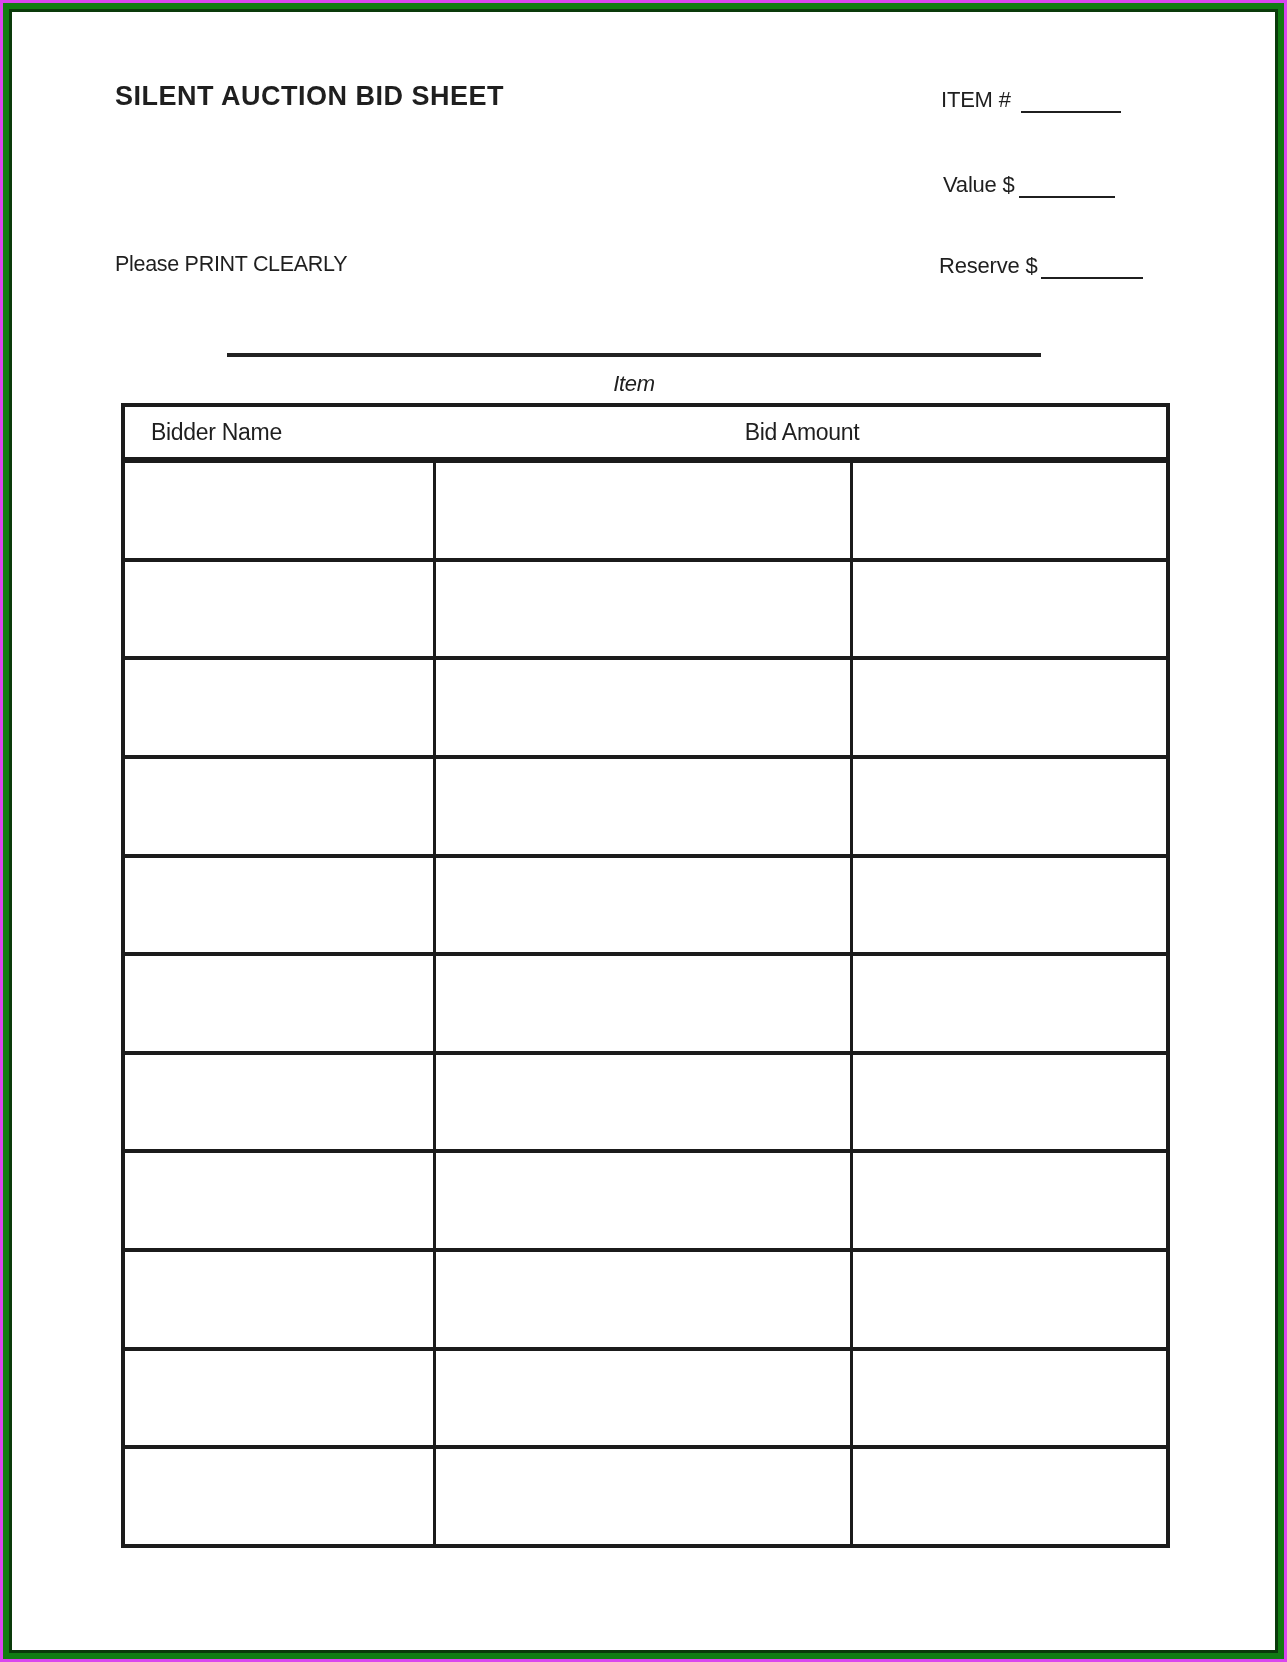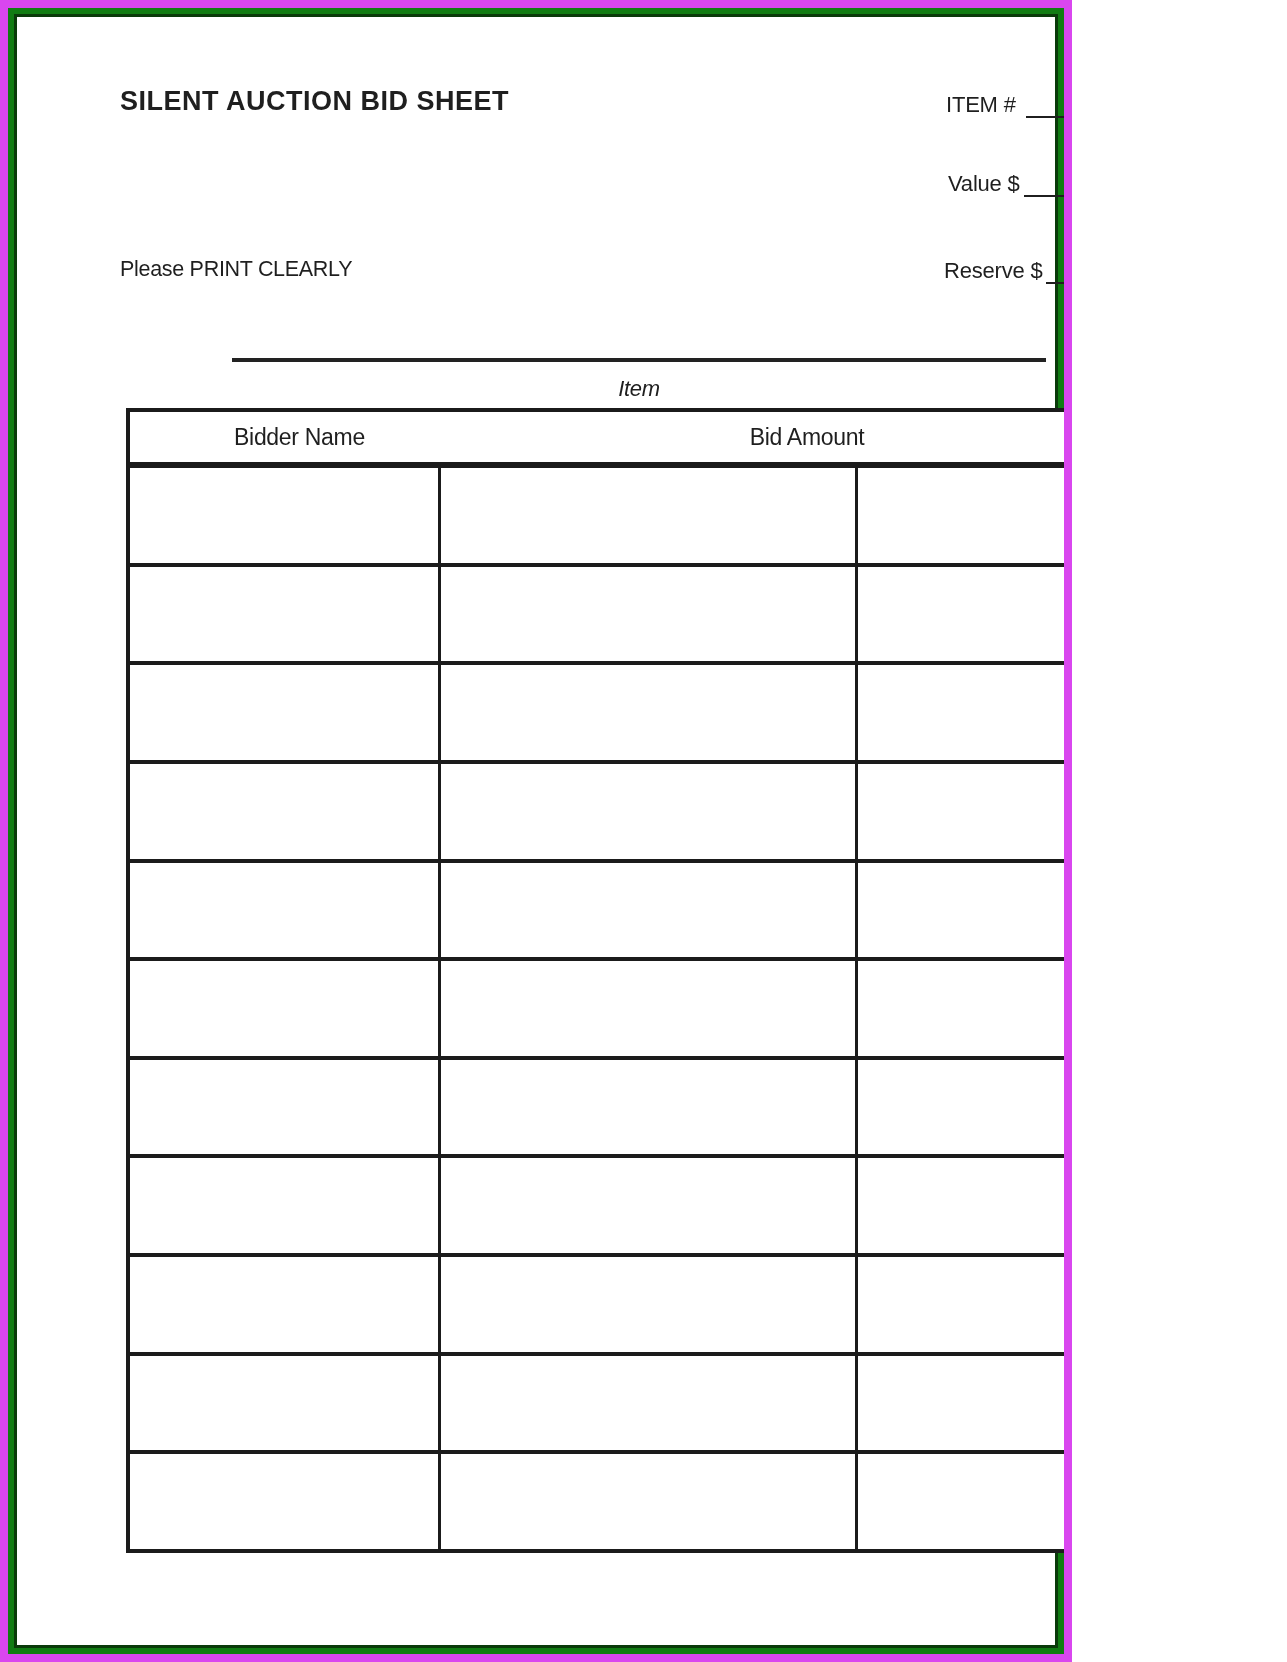--- a/index.html
+++ b/index.html
@@ -3,45 +3,45 @@
 <meta charset="utf-8">
 <style>
   * { margin: 0; padding: 0; box-sizing: border-box; }
   html, body { background: #ffffff; }
   body {
     font-family: "Liberation Sans", "DejaVu Sans", sans-serif;
     color: #1f1f1f;
   }
   .page {
     position: relative;
-    width: 1072px;
+    width: 1287px;
     height: 1662px;
     background: #ffffff;
-    border: 8px solid #d946ef;
+    border: 3px solid #d946ef;
     box-shadow: inset 0 0 0 6px #117c13, inset 0 0 0 9px #0a3a0a;
     overflow: hidden;
   }
 
   
   .doc-title {
     position: absolute;
     left: 112px; top: 78px;
     font-size: 27px;
     font-weight: bold;
     letter-spacing: 0.5px;
     white-space: nowrap;
   }
   .field-group {
     position: absolute;
     font-size: 22px;
     letter-spacing: -0.2px;
     white-space: nowrap;
   }
   .fg-item    { left: 938px; top: 84px;  }
-  .fg-value   { left: 940px; top: 163px; }
+  .fg-value   { left: 940px; top: 169px; }
   .fg-reserve { left: 936px; top: 250px; }
   .blank {
     display: inline-block;
     border-bottom: 2px solid #1f1f1f;
     height: 24px;
     vertical-align: bottom;
     margin-left: 4px;
   }
   .blank-item    { width: 100px; }
   .blank-value   { width: 96px;  }
@@ -97,21 +97,21 @@
     background: #ffffff;
   }
   .bid-table-header {
     flex: 0 0 56px;
     display: flex;
     align-items: center;
     border-bottom: 6px solid #1b1b1b;
     font-size: 23px;
     letter-spacing: -0.3px;
   }
-  .hcol-1 { width: 313px; padding-left: 26px; text-align: center; }
+  .hcol-1 { width: 313px; padding-left: 26px; text-align: left; }
   .hcol-2 { width: 417px; text-align: center; }
   .hcol-3 { flex: 1; text-align: center; }
 
   .bid-table-body {
     flex: 1;
     display: flex;
     flex-direction: column;
   }
   .bid-row {
     flex: 1;

